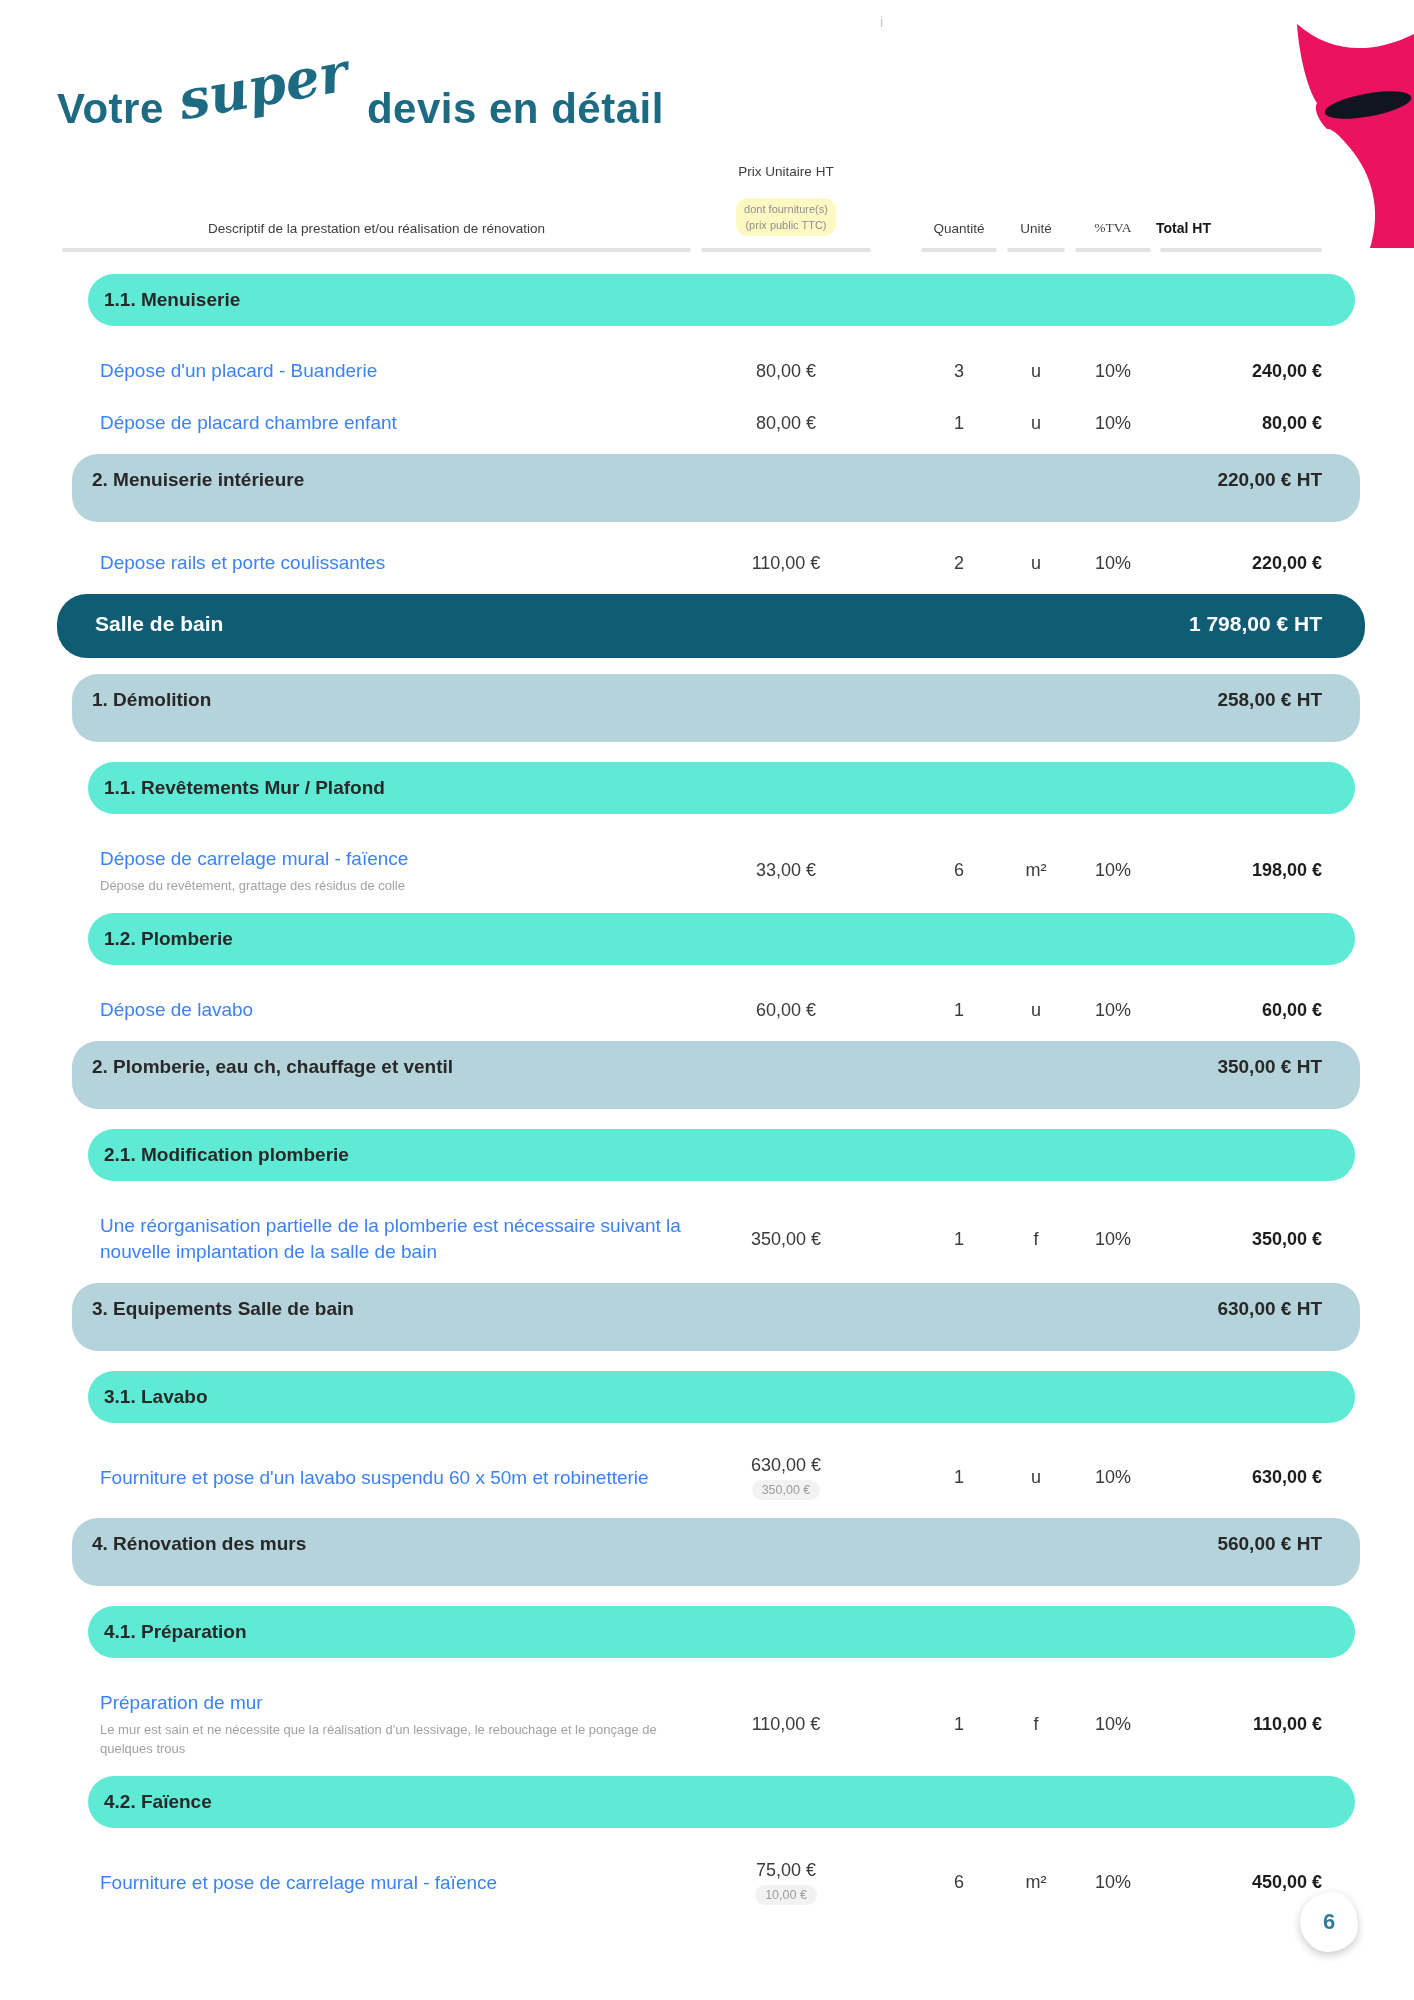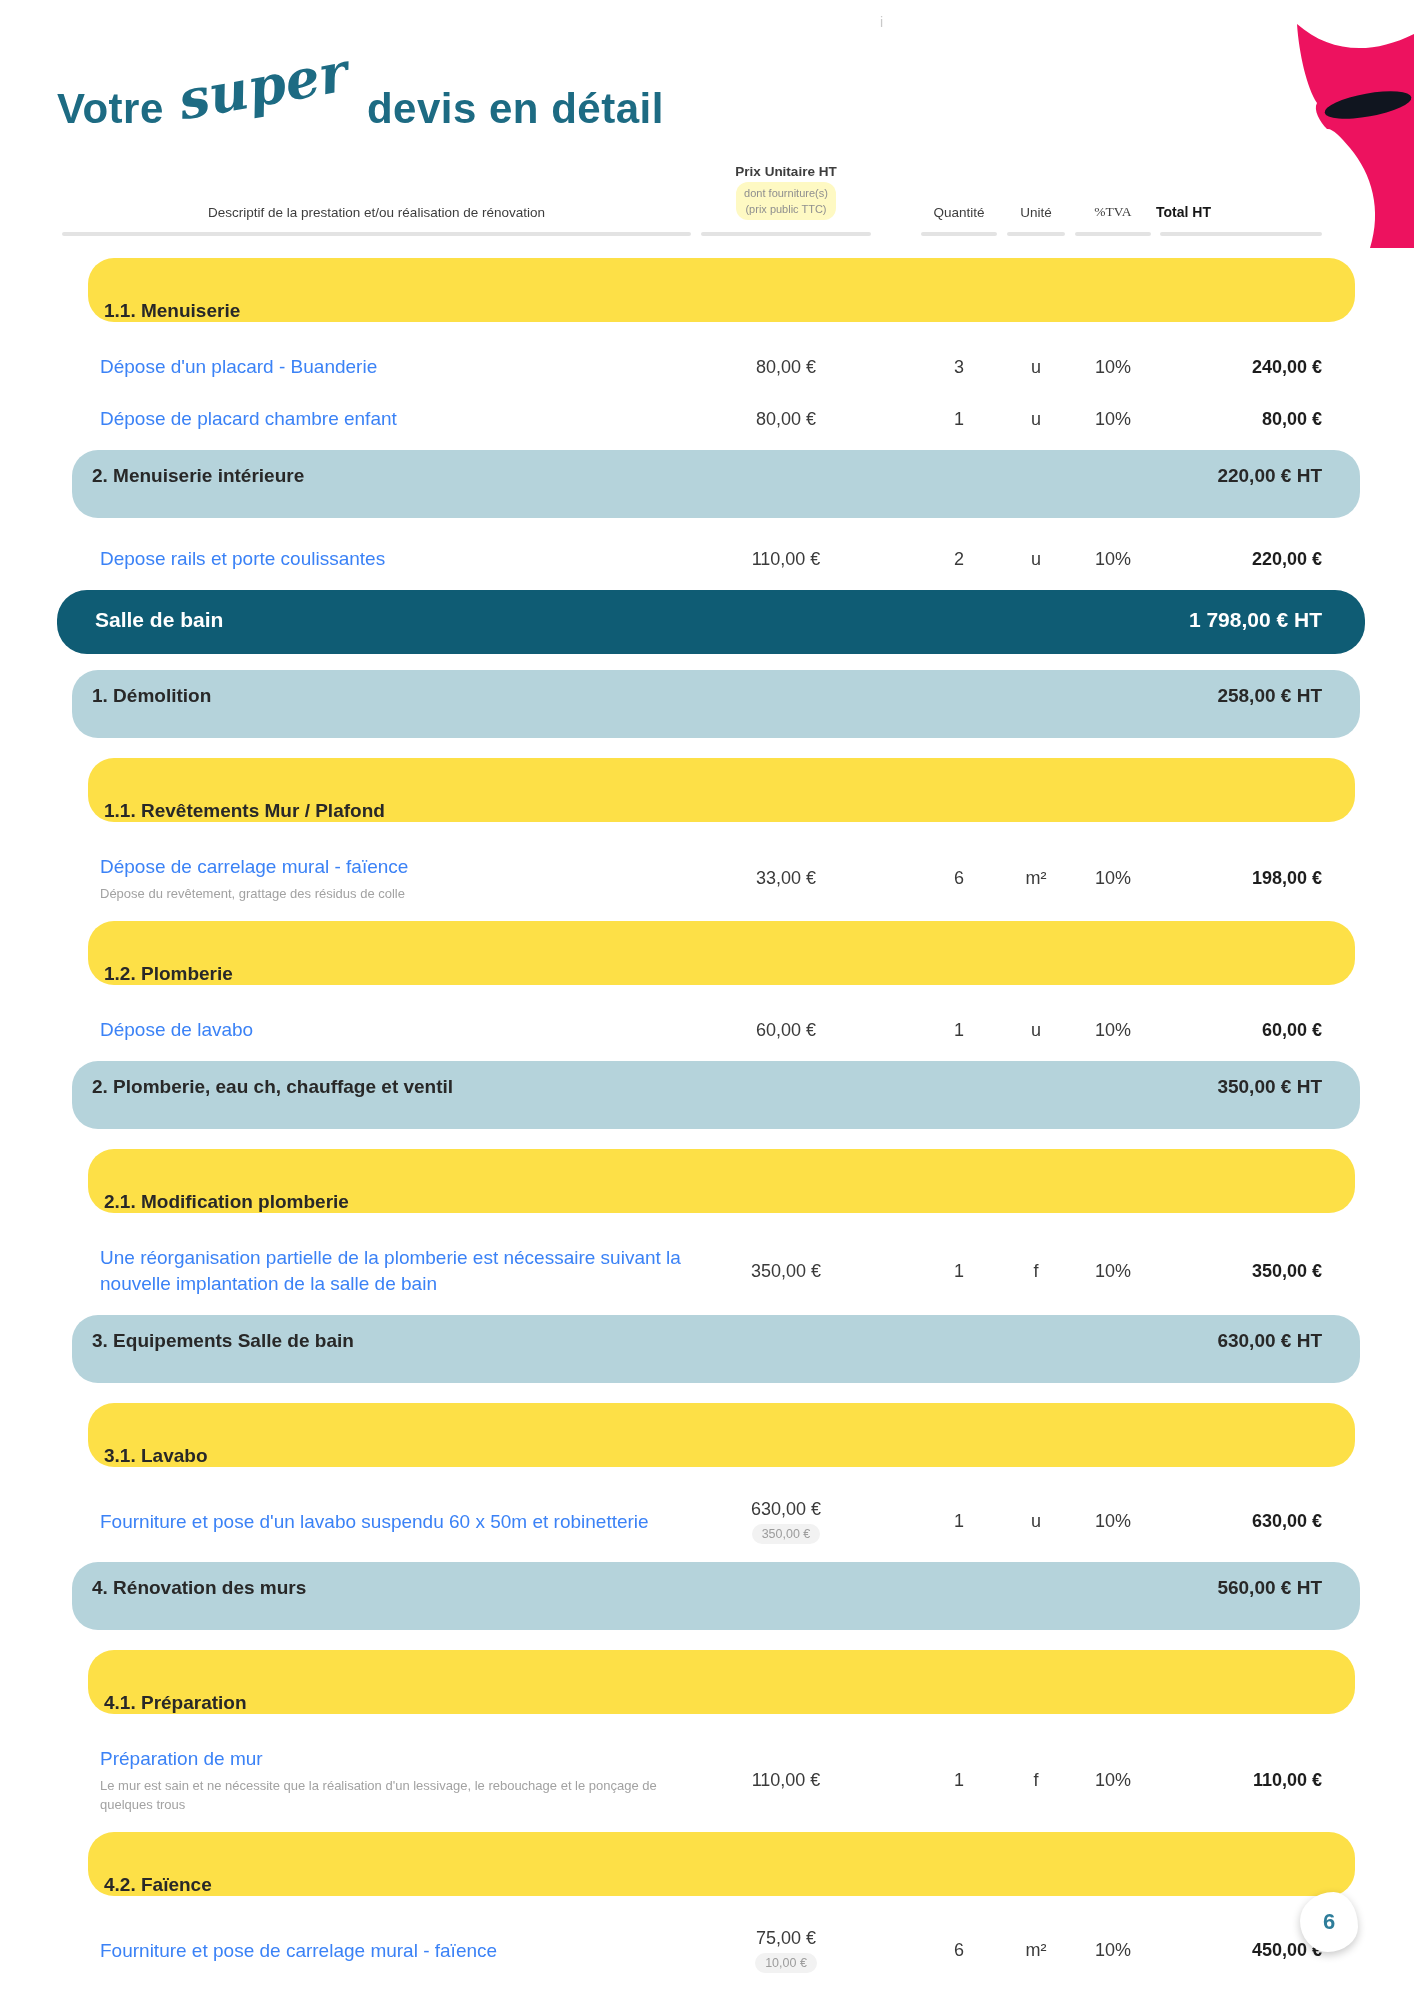--- a/index.html
+++ b/index.html
@@ -30,42 +30,41 @@
     margin:0 14px 0 10px;position:relative;top:-8px;
   }
   
   .table{margin:16px 49px 0 57px;width:1308px;}
   .thead{display:flex;align-items:flex-end;}
   .hcell{display:flex;flex-direction:column;justify-content:flex-end;}
   .hcell .underline{height:4px;background:#e3e3e3;border-radius:2px;margin-top:12px;width:calc(100% - 10px);align-self:center;}
   .h-desc{flex:1;text-align:center;}
   .h-desc .htxt{font-size:13.5px;color:#3d3d3d;}
   .h-price{width:180px;text-align:center;}
-  .h-price .htxt1{font-size:13.5px;color:#3d3d3d;margin-bottom:3px;font-weight:bold;}
+  .h-price .htxt1{font-size:13.5px;color:#3d3d3d;margin-bottom:19px;}
   .h-price .hpill{
     background:#fef9c3;border-radius:12px;padding:3px 8px;
     font-size:11px;color:#8f8f8f;line-height:16px;display:inline-block;
   }
   .h-gap{width:40px;}
   .h-qty{width:86px;text-align:center;font-size:13.5px;color:#3d3d3d;}
   .h-unit{width:68px;text-align:center;font-size:13.5px;color:#3d3d3d;}
   .h-tva{width:86px;text-align:center;font-size:13.5px;color:#3d3d3d;font-family:Liberation Serif, serif;}
   .h-total{width:166px;text-align:left;font-size:14px;font-weight:bold;color:#161616;}
   .h-total .underline{width:calc(100% - 4px);align-self:flex-end;}
   .thead{padding-right:43px;}
   
   .rows{margin-top:22px;}
   .bar{
     display:flex;align-items:center;justify-content:space-between;
     height:52px;border-radius:26px;
   }
   .bar-subsection{
-    background:#fde047;margin:0 10px 24px 31px;
-    padding:12px 38px 0 16px;
-    align-items:flex-end;
+    background:#5eead4;margin:0 10px 24px 31px;
+    padding:0 38px 0 16px;
   }
   .bar-section{
     background:#b5d3db;margin:4px 5px 20px 15px;
     padding:0 38px 16px 20px;
   }
   .bar-room{
     background:#0f5c74;height:60px;border-radius:30px;
     margin:8px 0 16px 0;padding:0 43px 4px 38px;
   }
   .bar-label{font-size:19px;font-weight:bold;color:#282828;}

